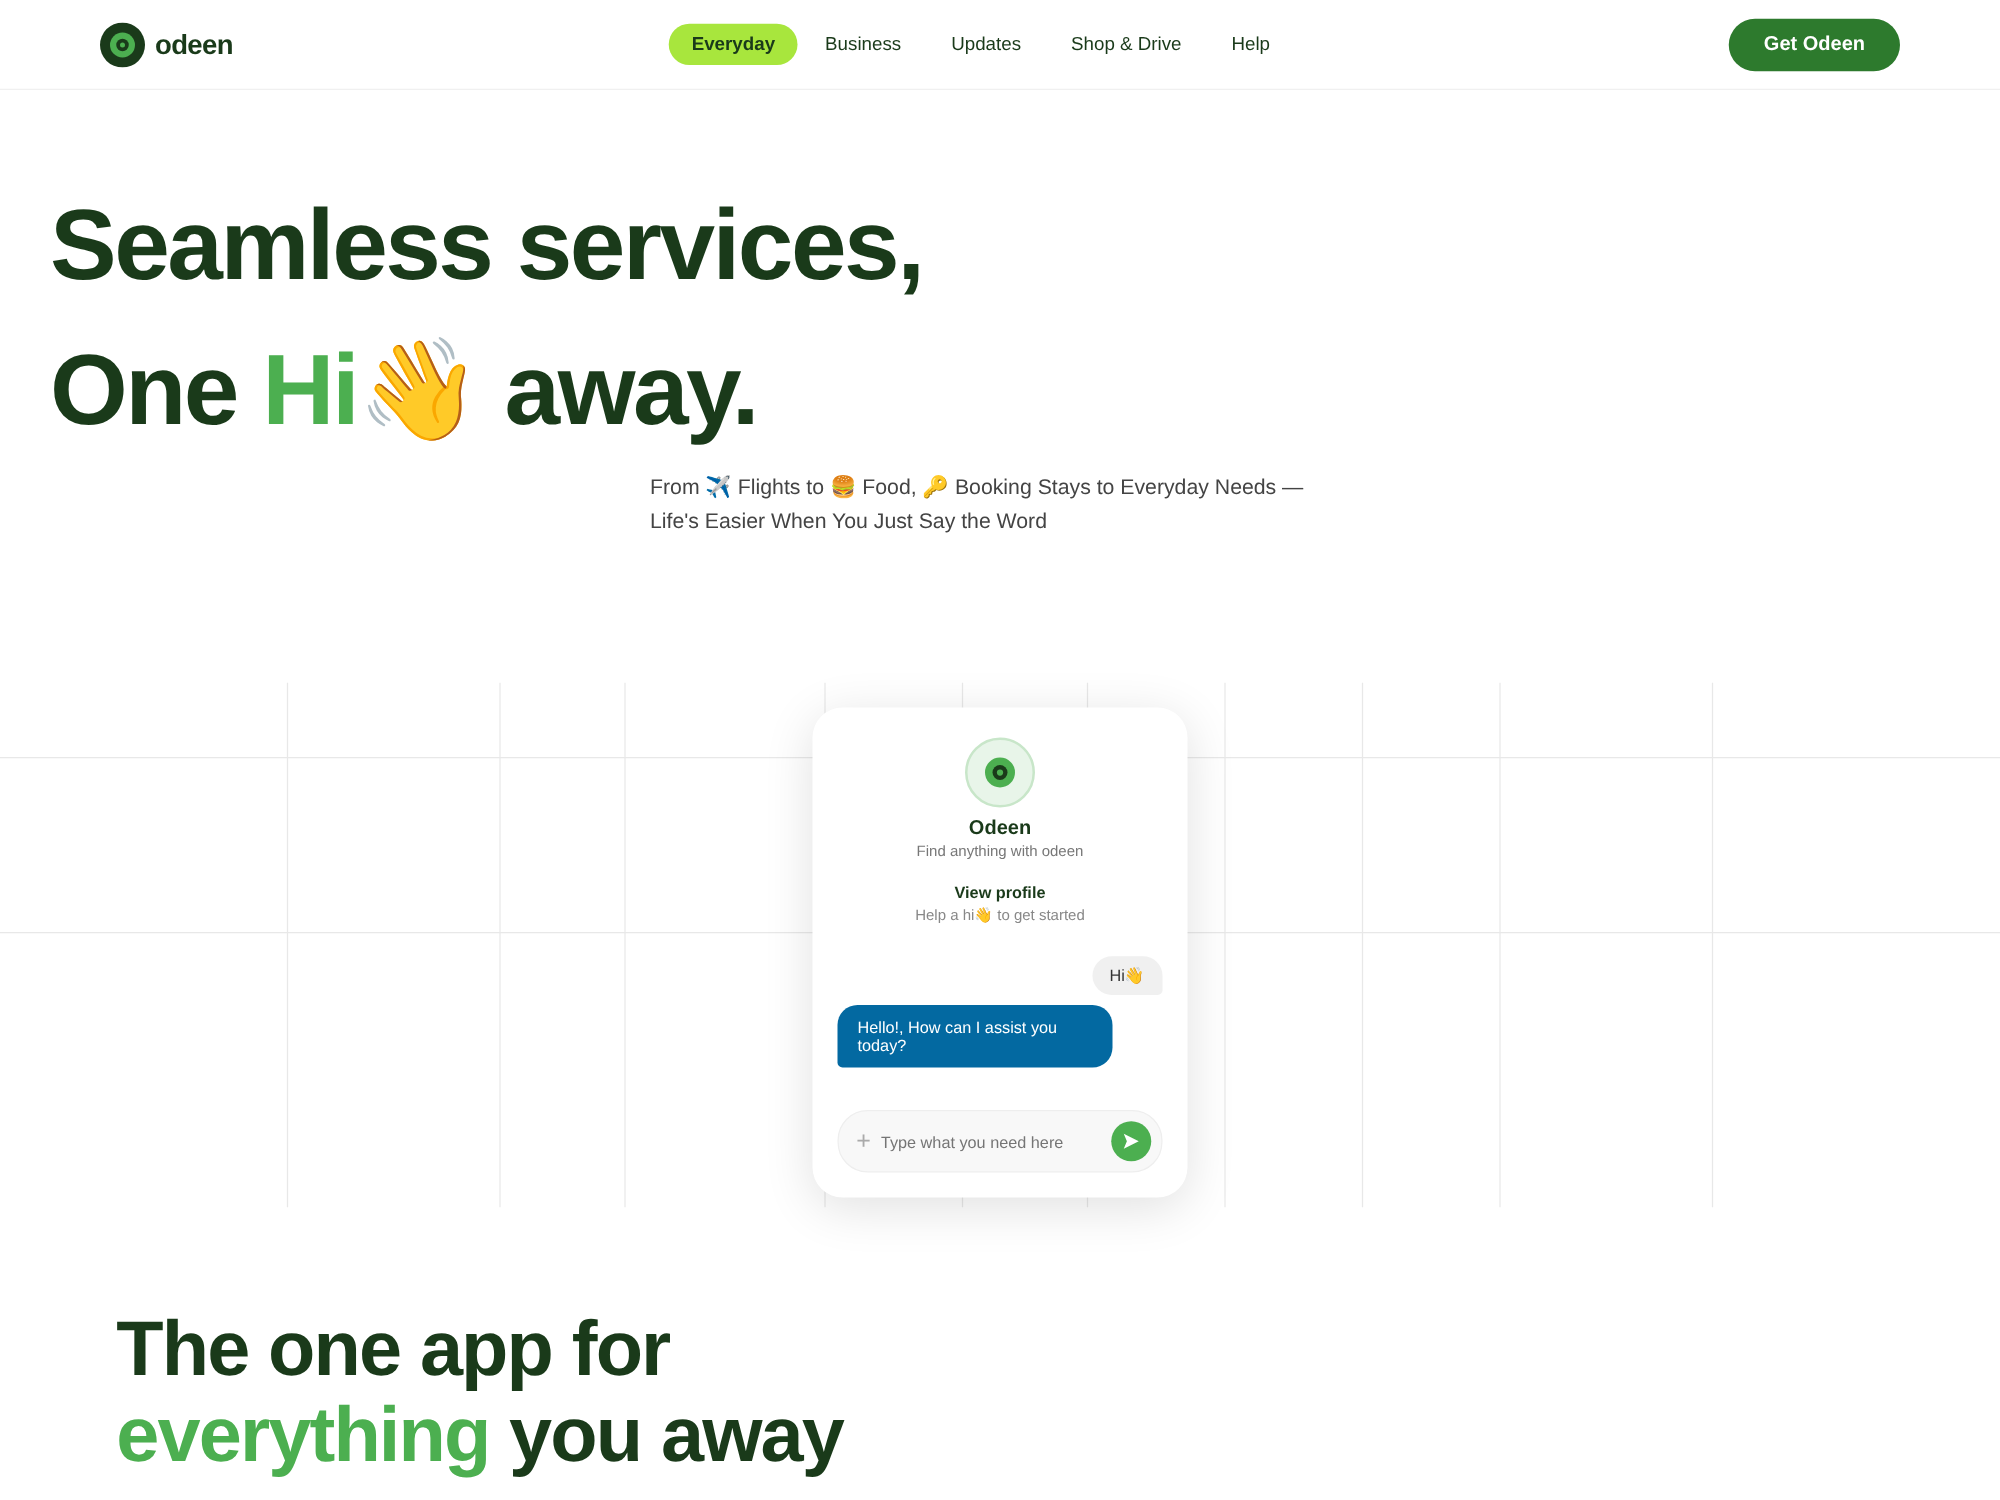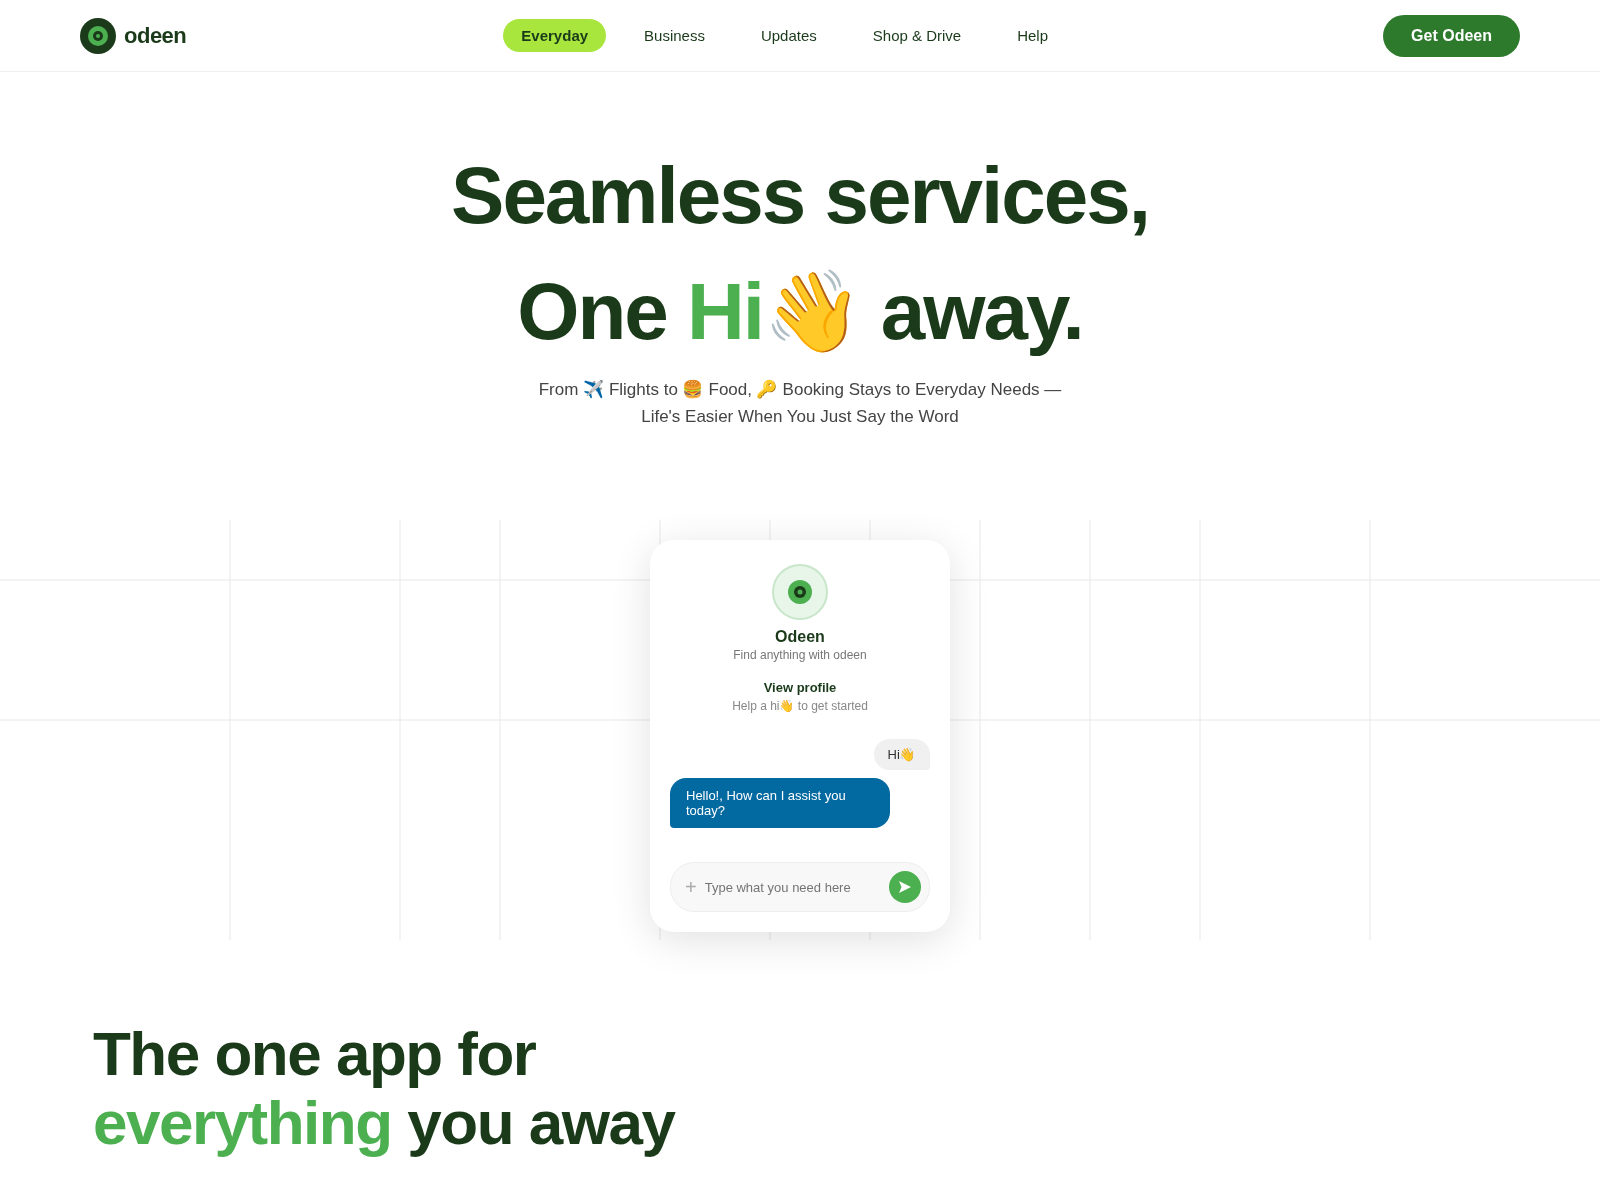--- a/index.html
+++ b/index.html
@@ -31,21 +31,21 @@
     }
     .nav-logo-text {
       font-size: 22px;
       font-weight: 700;
       color: #1a3a1a;
       letter-spacing: -0.5px;
     }
     .nav-links {
       display: flex;
       align-items: center;
-      gap: 20px;
+      gap: 4px;
     }
     .nav-link {
       padding: 8px 18px;
       border-radius: 20px;
       font-size: 15px;
       font-weight: 500;
       color: #1a3a1a;
       cursor: pointer;
       text-decoration: none;
       transition: background 0.2s;
@@ -62,21 +62,20 @@
       border-radius: 24px;
       font-size: 16px;
       font-weight: 600;
       cursor: pointer;
       border: none;
       transition: background 0.2s;
     }
 
     
     .hero {
-      text-align: center;
       padding: 80px 40px 40px;
     }
     .hero-title {
       font-size: 80px;
       font-weight: 800;
       color: #1a3a1a;
       line-height: 1.1;
       letter-spacing: -2px;
       margin-bottom: 0;
     }
@@ -89,21 +88,21 @@
       margin-bottom: 20px;
       margin-top: 28px;
     }
     .hero-hi {
       color: #4caf50;
     }
     .hero-subtitle {
       font-size: 17px;
       color: #444;
       max-width: 560px;
-      margin: 0 auto 50px;
+      margin: 0 auto 76px;
       line-height: 1.6;
     }
 
     
     .mockup-area {
       position: relative;
       width: 100%;
       display: flex;
       justify-content: center;
       align-items: flex-start;

